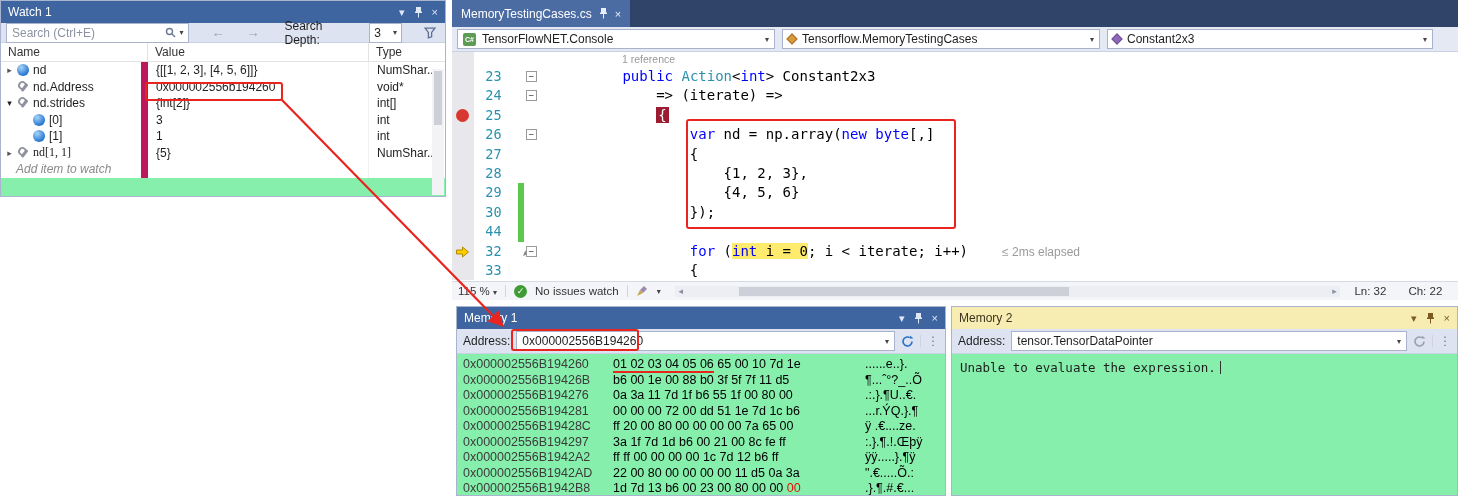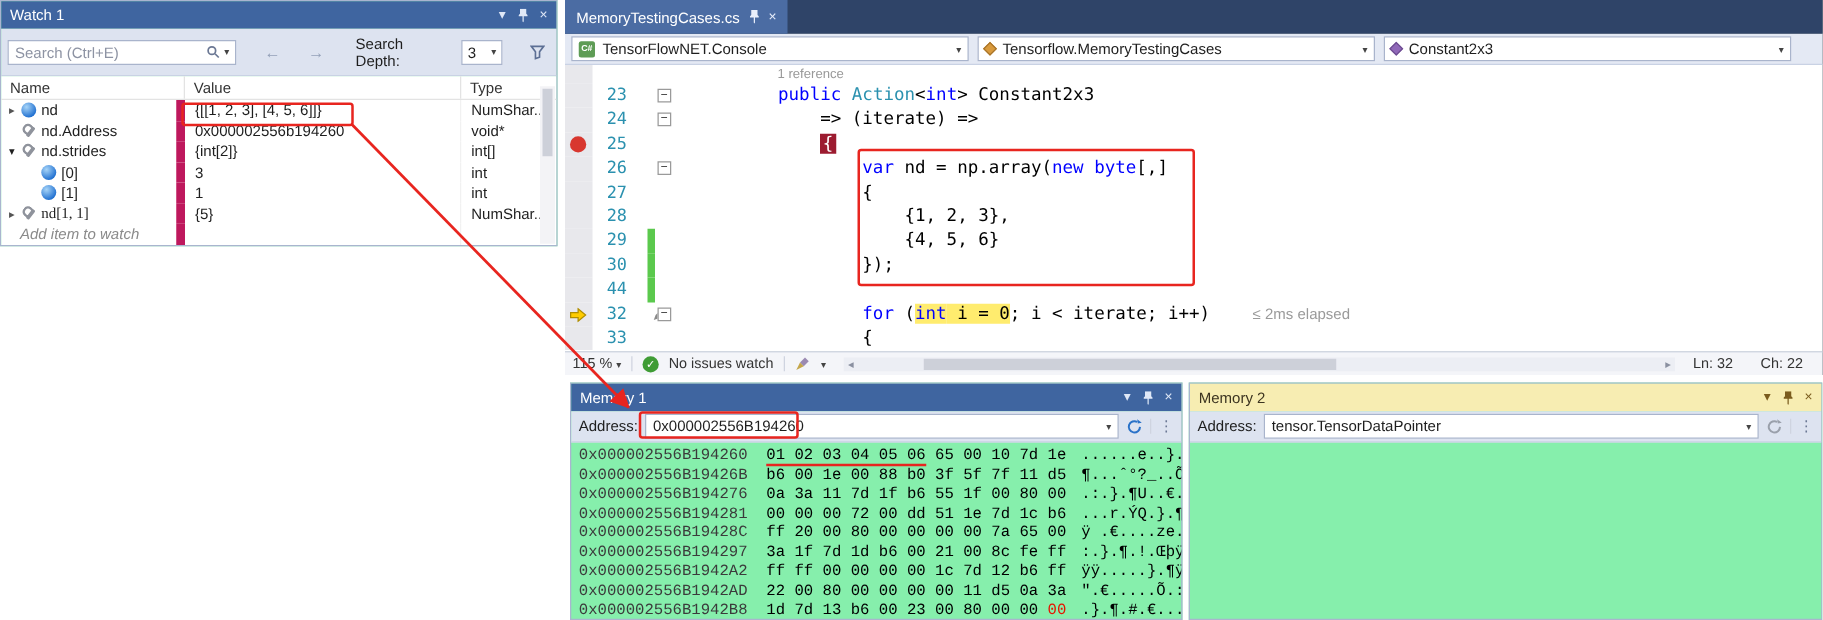--- a/index.html
+++ b/index.html
@@ -9,21 +9,21 @@
 
 .panel{position:absolute;background:#86efac;border:1px solid #a9b5cf}
 .titlebar{height:22px;background:#3f65a0;color:#fff;display:flex;align-items:center;padding:0 7px;font-size:12px}
 .titlebar .ticons{margin-left:auto;display:flex;gap:9px;align-items:center;color:#dfe8f7}
 .tic{cursor:default;font-size:11px;line-height:1;display:inline-flex;align-items:center}
 .titlebar.gold{background:#f7edb2;color:#3c3420}
 .titlebar.gold .ticons{color:#7a5c1e}
 
 
 .watch{left:0;top:0;width:446px;height:197px}
-.searchrow{height:38px;background:#dde3f0;display:flex;align-items:center;gap:22px;padding:0 5px;border-bottom:1px solid #c9d2e4}
+.searchrow{height:20px;background:#dde3f0;display:flex;align-items:center;gap:22px;padding:0 5px;border-bottom:1px solid #c9d2e4}
 .searchbox{width:222px;height:20px;background:#fff;border:1px solid #a9b4cc;display:flex;align-items:center;padding:0 5px;gap:4px}
 .sph{color:#8d93a3;flex:1;white-space:nowrap;overflow:hidden}
 .sbicons{display:flex;align-items:center;gap:3px;color:#5c6f94}
 .navarr{color:#93a0b8;font-size:13px}
 .depthlabel{color:#1e1e1e;margin-left:3px}
 .depthcombo{height:20px;width:38px;background:#fff;border:1px solid #a9b4cc;display:flex;align-items:center;padding:0 4px;gap:4px}
 .carr{margin-left:auto;font-size:8px;color:#444}
 .filtericon{margin-left:auto;margin-right:4px;display:flex}
 .whead{display:flex;height:19px;border-bottom:1px solid #e3e3e3;align-items:stretch;background:#fff}
 .whead .hc{display:flex;align-items:center;padding-left:7px;border-right:1px solid #e3e3e3;color:#333}
@@ -93,21 +93,21 @@
 .hsb{flex:1;height:11px;background:#eceef4;position:relative;margin:0 6px;display:flex;align-items:center}
 .hsb .harr{color:#8a90a0;font-size:9px;width:12px;text-align:center}
 .hsb .thumb{position:absolute;left:64px;width:330px;top:1px;bottom:1px;background:#cdd0d9}
 .stright{display:flex;gap:22px;padding-right:14px}
 
 
 .mem1{left:456px;top:306px;width:490px;height:190px}
 .mem2{left:951px;top:306px;width:507px;height:190px}
 .addrrow{height:25px;background:#dde3f0;display:flex;align-items:center;gap:6px;padding:0 6px;border-bottom:1px solid #c9d2e4}
 .addrrow .combo{flex:1;height:20px}
-.memrows{font-family:Liberation Mono, monospace;font-size:12.5px;line-height:15.5px;padding:3px 0 0 6px;white-space:pre;overflow:hidden;height:142px}
+.memrows{font-family:Liberation Sans, sans-serif;font-size:12.5px;line-height:15.5px;padding:3px 0 0 6px;white-space:pre;overflow:hidden;height:142px}
 .maddr{display:inline-block;width:150px;color:#3b3b3b}
 .mhex{display:inline-block;width:252px;color:#000}
 .mascii{color:#000}
 .ul{border-bottom:2px solid #e8251f}
 .red{color:#e51400}
 .m2msg{font-family:"DejaVu Sans Mono",monospace;font-size:12.5px;padding:6px 8px;display:flex;align-items:center}
 .caret{display:inline-block;width:1.5px;height:13px;background:#333;margin-left:4px}
 .ovf{color:#6b7894;font-size:12px}
 
 
@@ -471,20 +471,24 @@
       </div>
       <span>
           <svg width="13" height="13" viewBox="0 0 13 13">
             <path d="M11 6.5A4.5 4.5 0 1 1 8.8 2.6" fill="none" stroke="#9aa0ab" stroke-width="1.6"></path>
             <path d="M8.8 0.4l0.4 3.4 3.2-0.6z" fill="#9aa0ab"></path>
           </svg>
         </span>
       <span class="sep"></span>
       <span class="ovf">⋮</span>
     </div>
+    <div class="m2msg">
+      <span>Unable to evaluate the expression.</span>
+      <span class="caret"></span>
+    </div>
   </section>
 
   <div class="ann" id="annWatch"></div>
   <div class="ann" id="annCode"></div>
   <div class="ann" id="annMem"></div>
   <svg class="overlay" width="1458" height="496">
     <defs>
       <marker id="ah" markerWidth="9" markerHeight="9" refX="6.5" refY="3.5" orient="auto">
         <path d="M0 0L7 3.5 0 7z" fill="#e8251f"></path>
       </marker>

